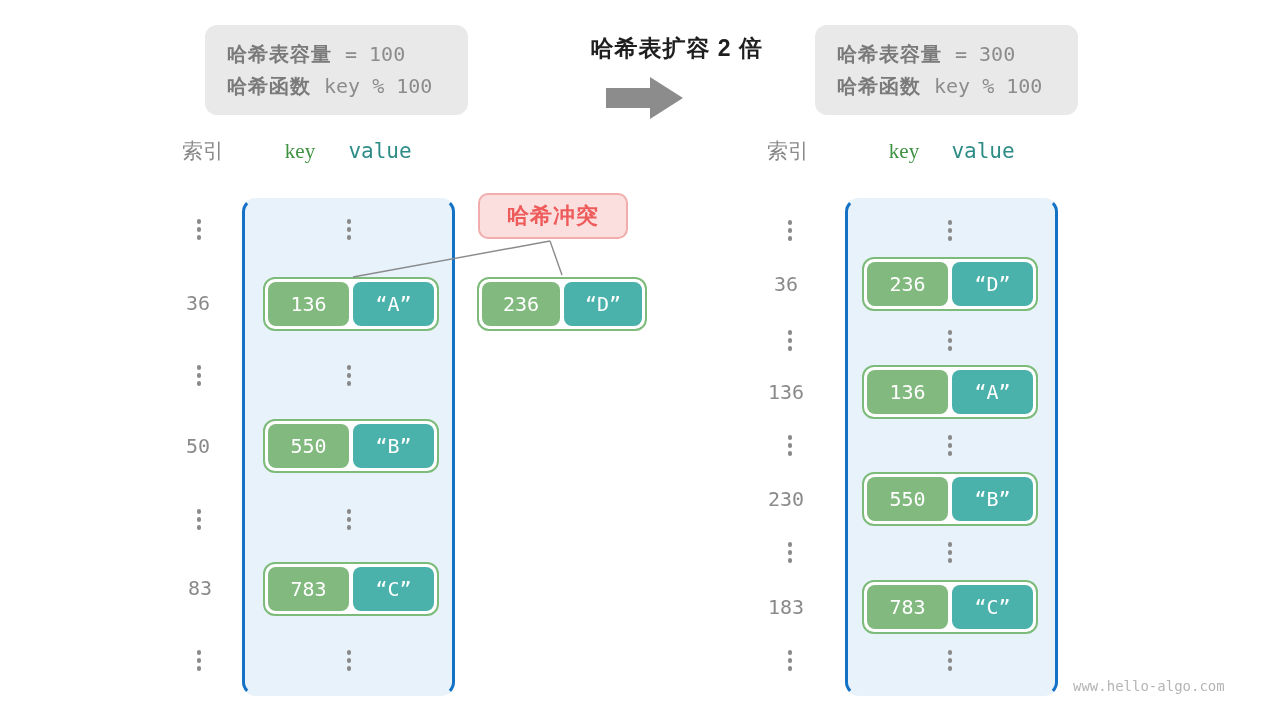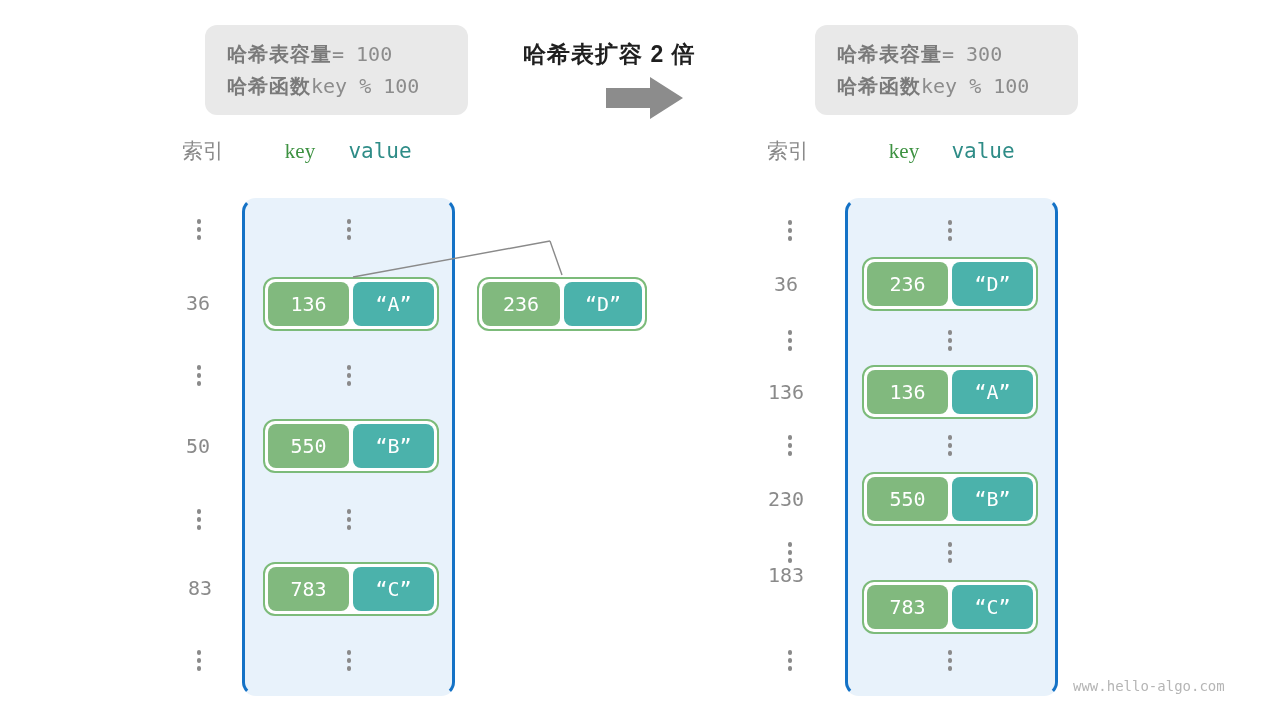--- a/index.html
+++ b/index.html
@@ -7,26 +7,26 @@
     position:relative;width:1280px;height:720px;background:#ffffff;
     overflow:hidden;font-family:"Liberation Sans",sans-serif;
   }
 
   
   .infobox{
     position:absolute;width:263px;height:90px;background:#e9e9e9;border-radius:12px;
     display:flex;flex-direction:column;justify-content:center;gap:5px;
     padding-left:22px;box-sizing:border-box;
   }
-  .info-line{display:flex;align-items:baseline;}
+  .info-line{display:flex;align-items:baseline;gap:13px;}
   .info-label{font-weight:bold;font-size:20px;color:#7a7a7a;letter-spacing:1px;}
   .info-value{font-size:20px;color:#8c8c8c;font-family:"DejaVu Sans Mono",monospace;}
 
   .big-title{
-    position:absolute;left:523px;top:39px;width:240px;text-align:left;
+    position:absolute;left:523px;top:33px;width:240px;text-align:right;
     font-size:23px;font-weight:bold;color:#1f1f1f;letter-spacing:1px;
   }
 
   
   .col-header{position:absolute;top:138px;height:26px;line-height:26px;text-align:center;font-size:21px;}
   .hdr-index{color:#8a8a8a;width:60px;}
   .hdr-key{color:#3e9242;width:60px;font-family:Liberation Serif, serif;}
   .hdr-value{color:#2e8c87;width:80px;font-family:"DejaVu Sans Mono",monospace;}
 
   
@@ -171,20 +171,21 @@
   </div>
   <div class="pair" style="left:263px;top:562px;">
     <div class="cell cell-key">783</div>
     <div class="cell cell-val">“C”</div>
   </div>
 
   <svg class="overlay" width="1280" height="720">
     <line x1="550" y1="241" x2="353" y2="277" stroke="#8a8a8a" stroke-width="1.4"></line>
     <line x1="550" y1="241" x2="562" y2="275" stroke="#8a8a8a" stroke-width="1.4"></line>
   </svg>
+  <div class="collision">哈希冲突</div>
 
   <div class="pair" style="left:477px;top:277px;width:170px;">
     <div class="cell cell-key">236</div>
     <div class="cell cell-val">“D”</div>
   </div>
 
   <div class="vdots" style="left:760px;top:220px;">
       <i></i>
       <i></i>
       <i></i>
@@ -200,21 +201,21 @@
       <i></i>
       <i></i>
       <i></i>
     </div>
   <div class="idx" style="left:756px;top:486px;">230</div>
   <div class="vdots" style="left:760px;top:542px;">
       <i></i>
       <i></i>
       <i></i>
     </div>
-  <div class="idx" style="left:756px;top:562px;">183</div>
+  <div class="idx" style="left:756px;top:594px;">183</div>
   <div class="vdots" style="left:760px;top:650px;">
       <i></i>
       <i></i>
       <i></i>
     </div>
 
   <div class="vdots" style="left:920px;top:220px;">
       <i></i>
       <i></i>
       <i></i>

